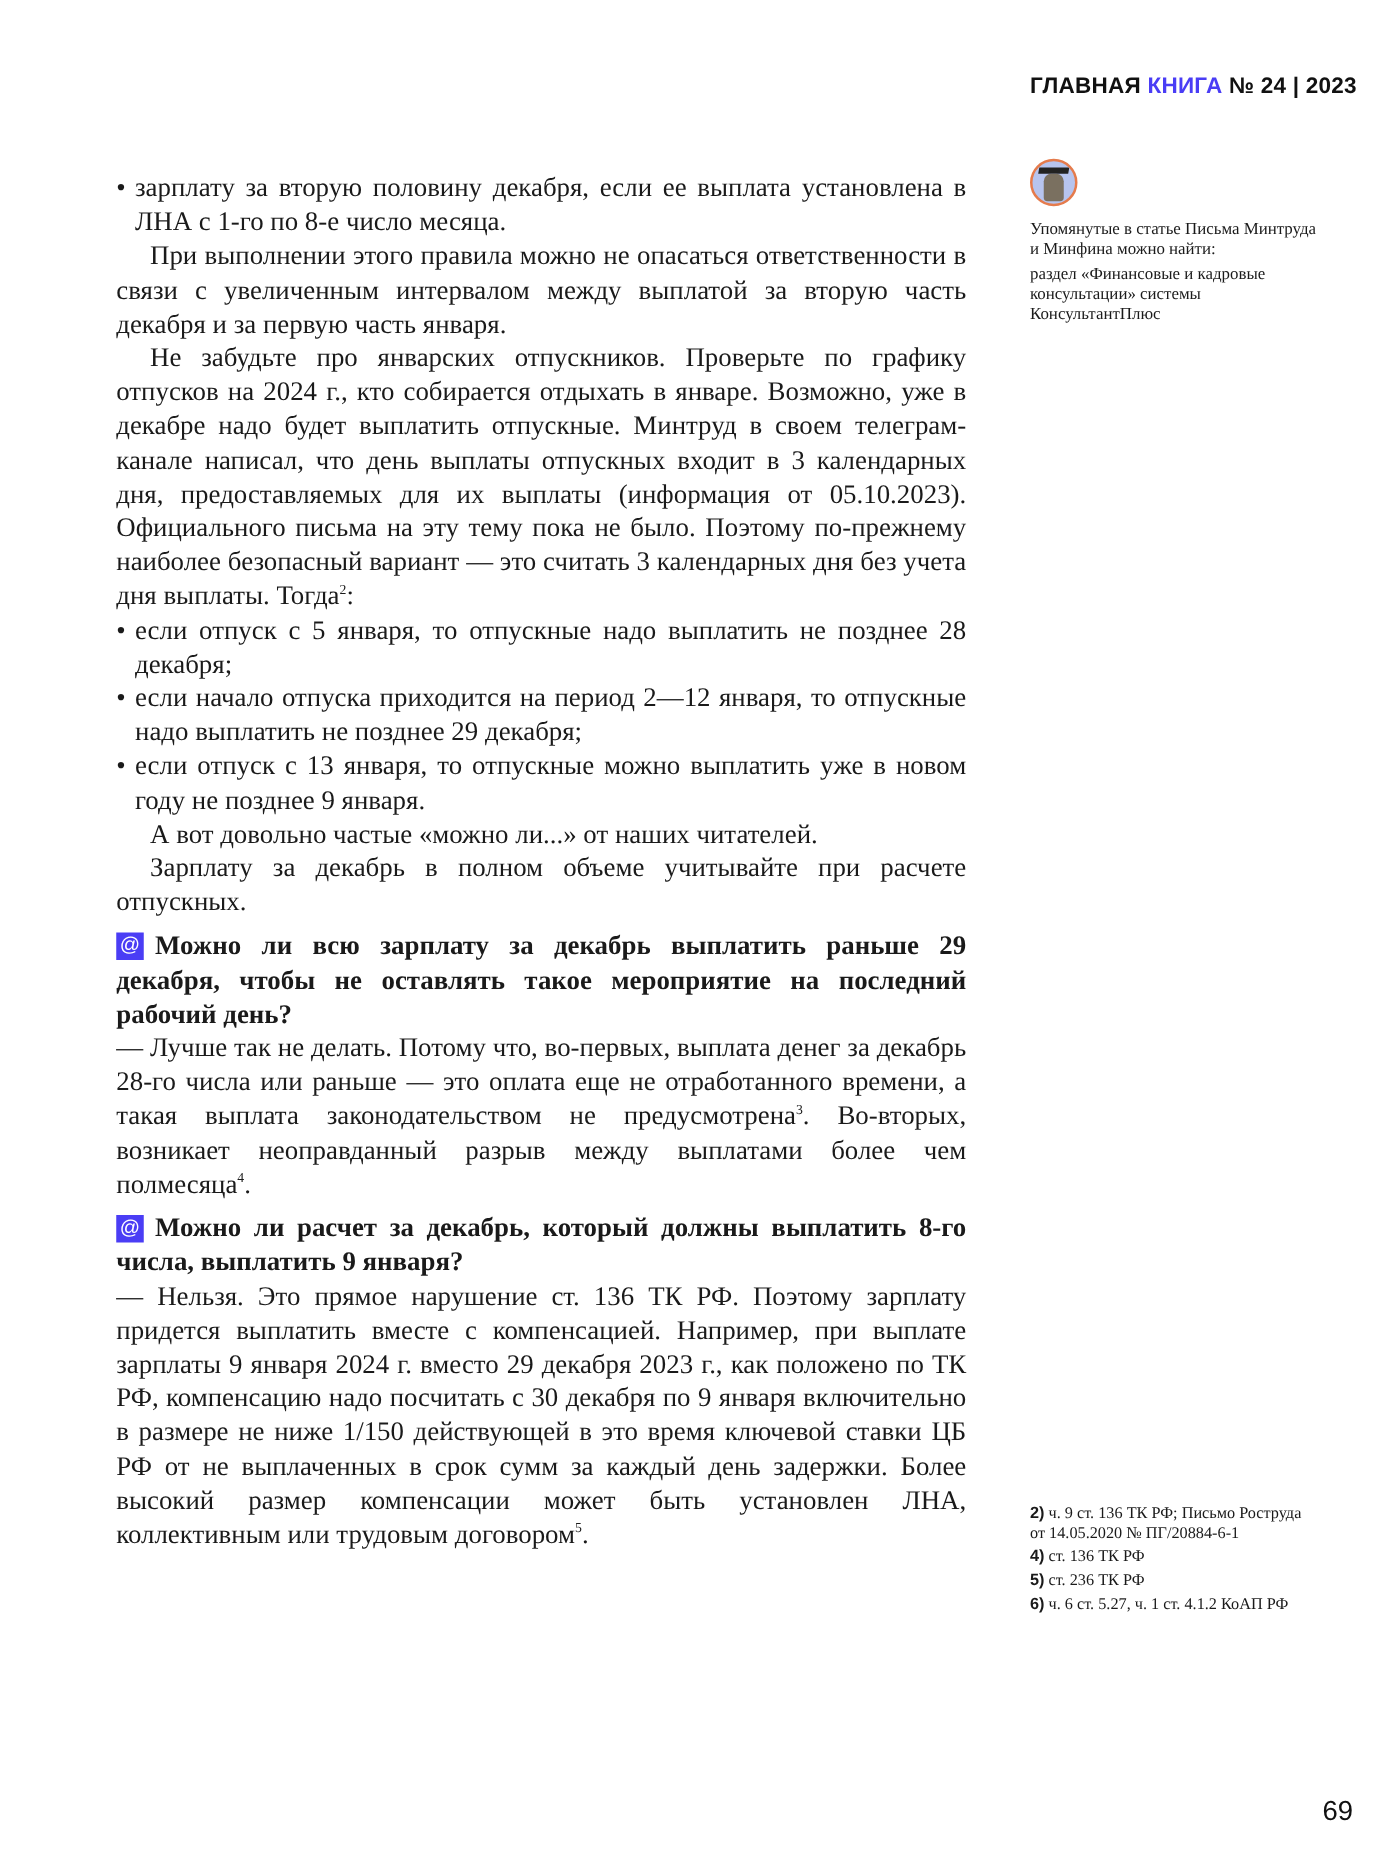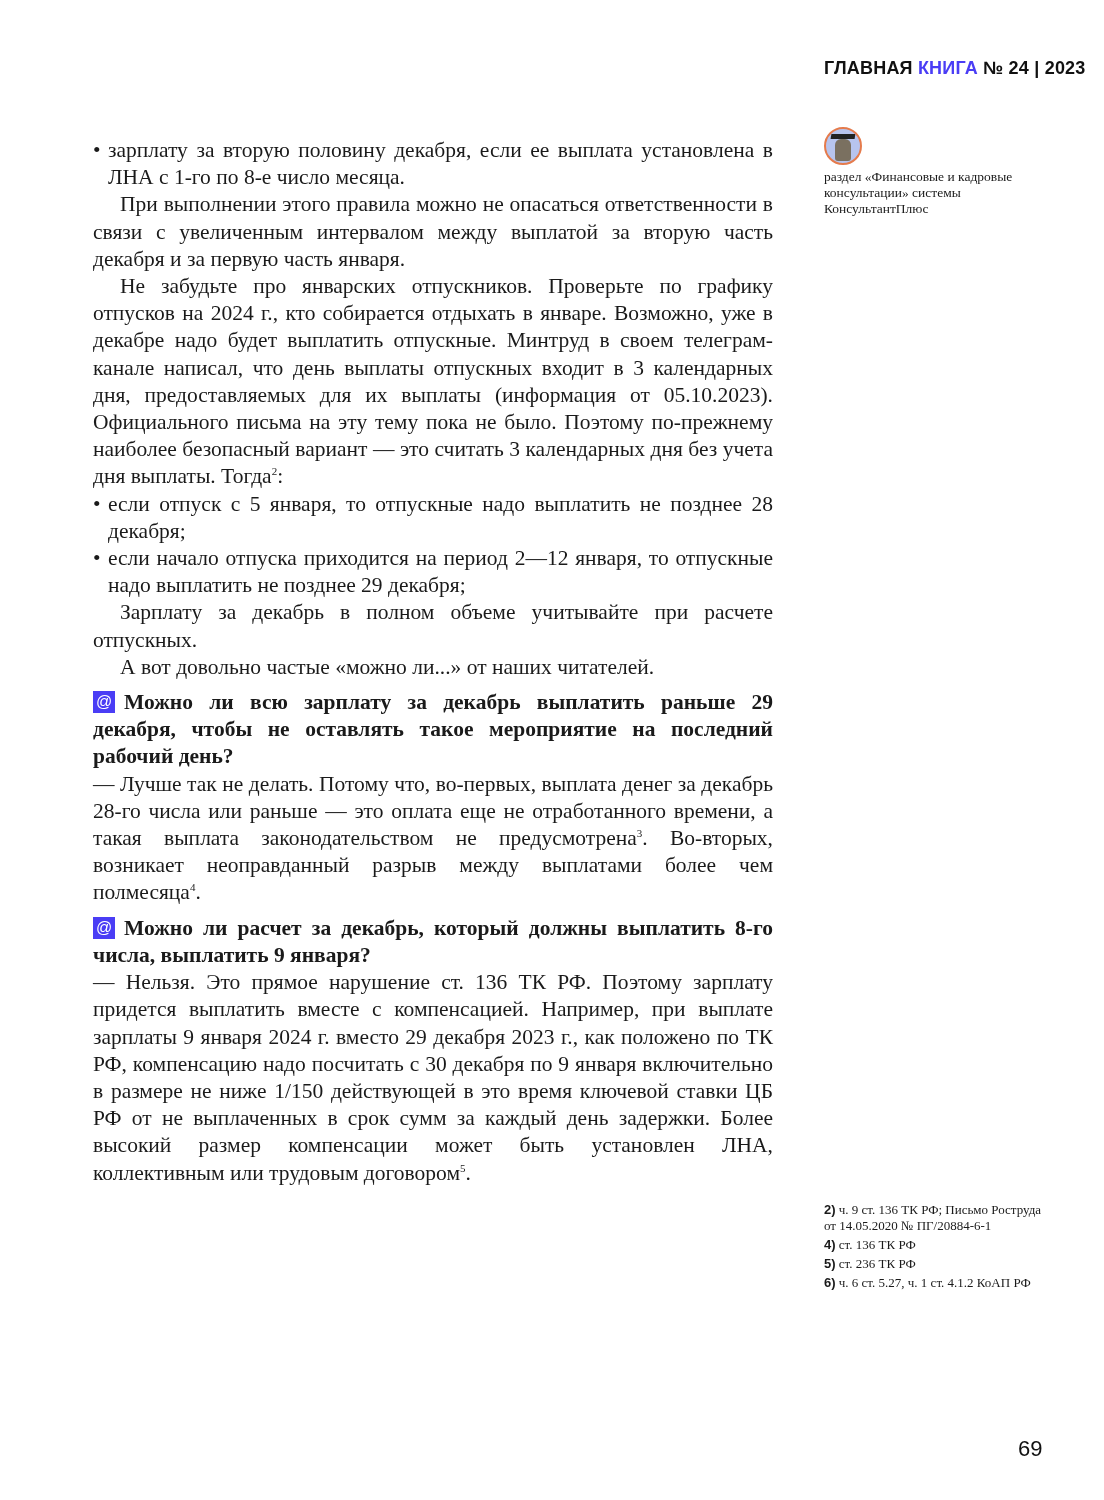--- a/index.html
+++ b/index.html
@@ -23,57 +23,59 @@
   .avatar { width:34px; height:34px; border-radius:50%; background:#b7c4ee; border:2px solid #e57b4c; position:relative; overflow:hidden; }
   .avatar .face { position:absolute; left:9px; top:10px; width:16px; height:22px; background:#7a7060; border-radius:6px 6px 3px 3px; }
   .avatar .cap { position:absolute; left:5px; top:5px; width:24px; height:5px; background:#222; transform:skewX(-10deg); }
   .side-note { margin-top:10px; font-size:13.5px; line-height:16px; }
   .side-source { margin-top:4px; font-size:13.5px; line-height:16px; font-weight:400; }
 
   #footnotes { position:absolute; left:824px; top:1202px; width:230px; font-family:"Liberation Serif", serif; font-size:13px; line-height:16px; color:#1a1a1a; }
   #footnotes .fn { margin-bottom:3px; }
   #footnotes .fn-num { font-family:"Liberation Sans", sans-serif; font-weight:700; }
 
-  #page-number { position:absolute; left:1018px; top:1436px; font-family:"Liberation Sans", sans-serif; font-size:22px; color:#111; }
+  #page-number { position:absolute; left:1058px; top:1436px; font-family:"Liberation Sans", sans-serif; font-size:22px; color:#111; }
 </style>
 </head>
 <body>
 
 <div id="header">
   <span>ГЛАВНАЯ</span>
   <span class="brand-accent">КНИГА</span>
   <span>№ 24 | 2023</span>
 </div>
 
 <div id="main">
   <p class="bullet">зарплату за вторую половину декабря, если ее выплата установлена в ЛНА с 1-го по 8-е число месяца.</p>
   <p class="indent">При выполнении этого правила можно не опасаться ответственности в связи с увеличенным интервалом между выплатой за вторую часть декабря и за первую часть января.</p>
   <p class="indent"><span>Не забудьте про январских отпускников. Проверьте по графику отпусков на 2024 г., кто собирается отдыхать в январе. Возможно, уже в декабре надо будет выплатить отпускные. Минтруд в своем телеграм-канале написал, что день выплаты отпускных входит в 3 календарных дня, предоставляемых для их выплаты (информация от 05.10.2023). Официального письма на эту тему пока не было. Поэтому по-прежнему наиболее безопасный вариант — это считать 3 календарных дня без учета дня выплаты. Тогда</span><sup>2</sup><span>:</span></p>
   <p class="bullet">если отпуск с 5 января, то отпускные надо выплатить не позднее 28 декабря;</p>
   <p class="bullet">если начало отпуска приходится на период 2—12 января, то отпускные надо выплатить не позднее 29 декабря;</p>
+  <p class="bullet">если отпуск с 13 января, то отпускные можно выплатить уже в новом году не позднее 9 января.</p>
+  <p class="indent">А вот довольно частые «можно ли...» от наших читателей.</p>
   <p class="indent">Зарплату за декабрь в полном объеме учитывайте при расчете отпускных.</p>
-  <p class="indent">А вот довольно частые «можно ли...» от наших читателей.</p>
 
   <div class="qa">
     <p class="question"><span class="at-icon">@</span><span>Можно ли всю зарплату за декабрь выплатить раньше 29 декабря, чтобы не оставлять такое мероприятие на последний рабочий день?</span></p>
     <p><span>— Лучше так не делать. Потому что, во-первых, выплата денег за декабрь 28-го числа или раньше — это оплата еще не отработанного времени, а такая выплата законодательством не предусмотрена</span><sup>3</sup><span>. Во-вторых, возникает неоправданный разрыв между выплатами более чем полмесяца</span><sup>4</sup><span>.</span></p>
   </div>
 
   <div class="qa">
     <p class="question"><span class="at-icon">@</span><span>Можно ли расчет за декабрь, который должны выплатить 8-го числа, выплатить 9 января?</span></p>
     <p><span>— Нельзя. Это прямое нарушение ст. 136 ТК РФ. Поэтому зарплату придется выплатить вместе с компенсацией. Например, при выплате зарплаты 9 января 2024 г. вместо 29 декабря 2023 г., как положено по ТК РФ, компенсацию надо посчитать с 30 декабря по 9 января включительно в размере не ниже 1/150 действующей в это время ключевой ставки ЦБ РФ от не выплаченных в срок сумм за каждый день задержки. Более высокий размер компенсации может быть установлен ЛНА, коллективным или трудовым договором</span><sup>5</sup><span>.</span></p>
   </div>
 
 </div>
 
 <div id="sidebar">
   <div class="avatar">
     <div class="cap"></div>
     <div class="face"></div>
   </div>
+  <div class="side-note">Упомянутые в статье Письма Минтруда и Минфина можно найти:</div>
   <div class="side-source">раздел «Финансовые и кадровые консультации» системы КонсультантПлюс</div>
 </div>
 
 <div id="footnotes">
   <div class="fn"><span class="fn-num">2)</span> <span>ч. 9 ст. 136 ТК РФ; Письмо Роструда от 14.05.2020 № ПГ/20884-6-1</span></div>
   <div class="fn"><span class="fn-num">4)</span> <span>ст. 136 ТК РФ</span></div>
   <div class="fn"><span class="fn-num">5)</span> <span>ст. 236 ТК РФ</span></div>
   <div class="fn"><span class="fn-num">6)</span> <span>ч. 6 ст. 5.27, ч. 1 ст. 4.1.2 КоАП РФ</span></div>
 </div>
 

